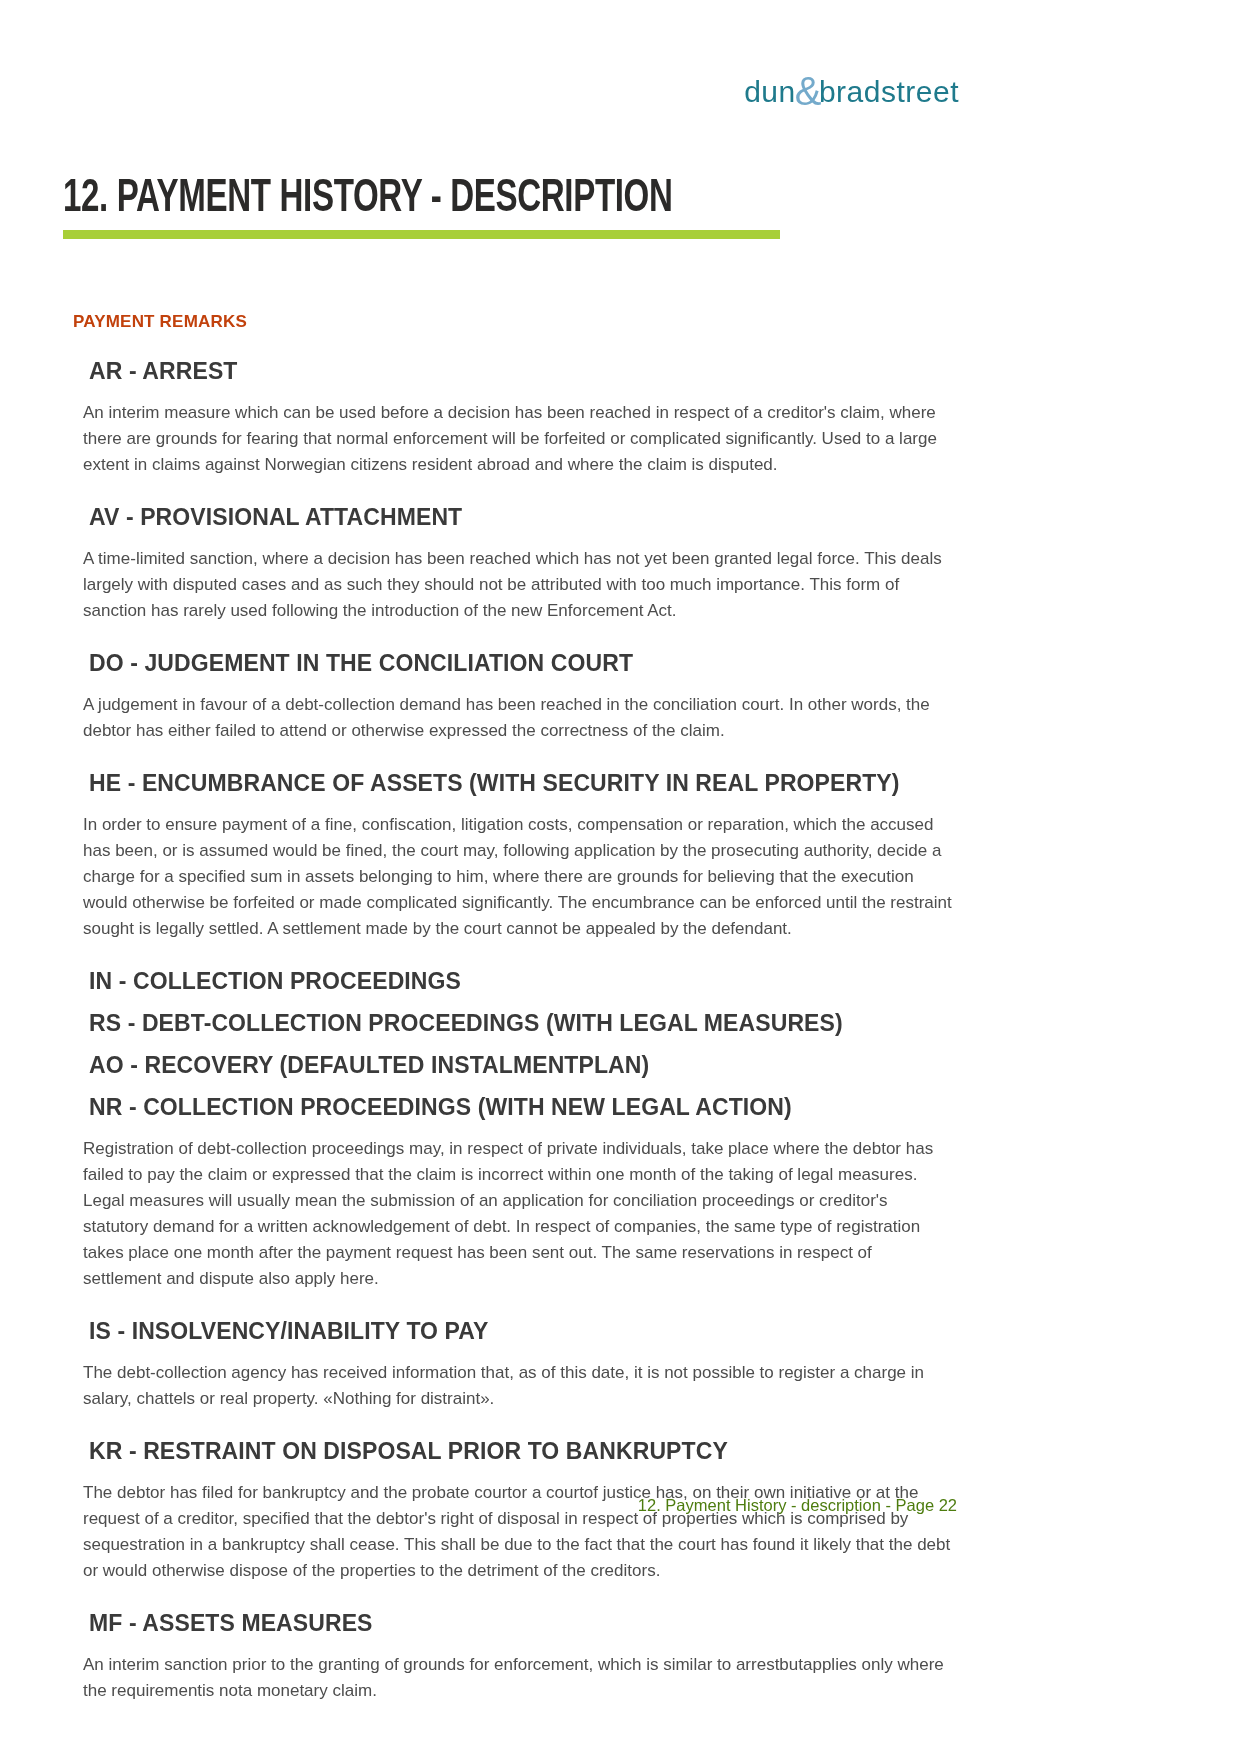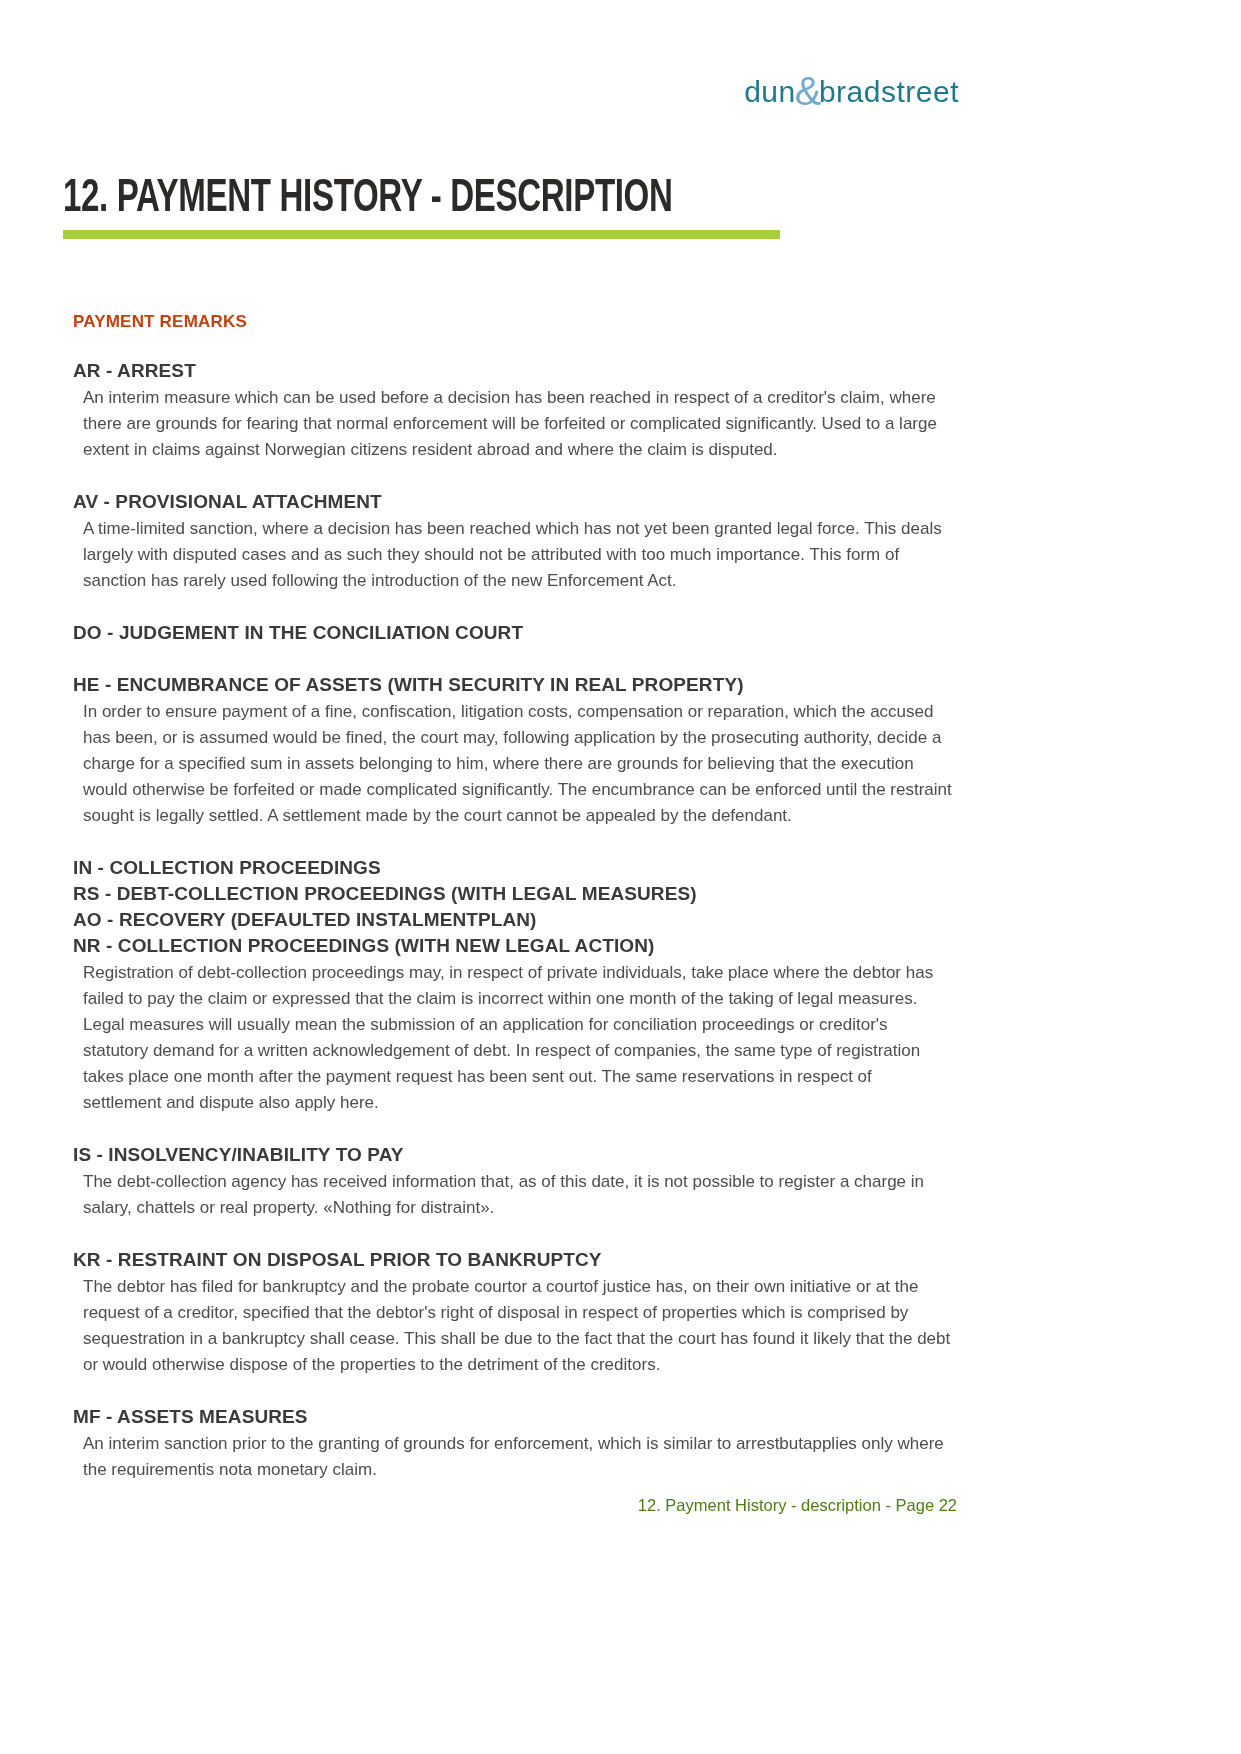--- a/index.html
+++ b/index.html
@@ -62,22 +62,22 @@
     margin: 0 0 20px 0;
     font-size: 17px;
     font-weight: 700;
     color: #c2410c;
     letter-spacing: 0.2px;
   }
   .entry {
     margin-top: 26px;
   }
   .entry h3 {
-    margin: 0;
-    font-size: 19px;
+    margin: 16px;
+    font-size: 23px;
     font-weight: 700;
     color: #3a3a3a;
     line-height: 26px;
     letter-spacing: 0.1px;
   }
   .entry p {
     margin: 1px 0 0 10px;
     font-size: 17px;
     font-weight: 400;
     color: #4d4d4d;
@@ -112,20 +112,21 @@
       <p>An interim measure which can be used before a decision has been reached in respect of a creditor's claim, where there are grounds for fearing that normal enforcement will be forfeited or complicated significantly. Used to a large extent in claims against Norwegian citizens resident abroad and where the claim is disputed.</p>
     </section>
 
     <section class="entry">
       <h3>AV - PROVISIONAL ATTACHMENT</h3>
       <p>A time-limited sanction, where a decision has been reached which has not yet been granted legal force. This deals largely with disputed cases and as such they should not be attributed with too much importance. This form of sanction has rarely used following the introduction of the new Enforcement Act.</p>
     </section>
 
     <section class="entry">
       <h3>DO - JUDGEMENT IN THE CONCILIATION COURT</h3>
+      <p>A judgement in favour of a debt-collection demand has been reached in the conciliation court. In other words, the debtor has either failed to attend or otherwise expressed the correctness of the claim.</p>
     </section>
 
     <section class="entry">
       <h3>HE - ENCUMBRANCE OF ASSETS (WITH SECURITY IN REAL PROPERTY)</h3>
       <p>In order to ensure payment of a fine, confiscation, litigation costs, compensation or reparation, which the accused has been, or is assumed would be fined, the court may, following application by the prosecuting authority, decide a charge for a specified sum in assets belonging to him, where there are grounds for believing that the execution would otherwise be forfeited or made complicated significantly. The encumbrance can be enforced until the restraint sought is legally settled. A settlement made by the court cannot be appealed by the defendant.</p>
     </section>
 
     <section class="entry">
       <h3>IN - COLLECTION PROCEEDINGS</h3>
       <h3>RS - DEBT-COLLECTION PROCEEDINGS (WITH LEGAL MEASURES)</h3>

